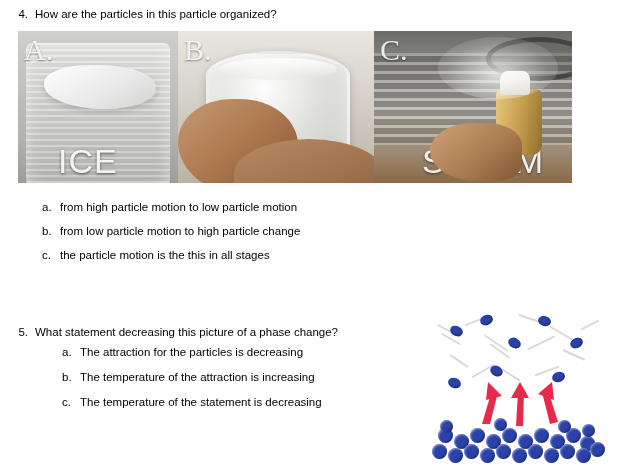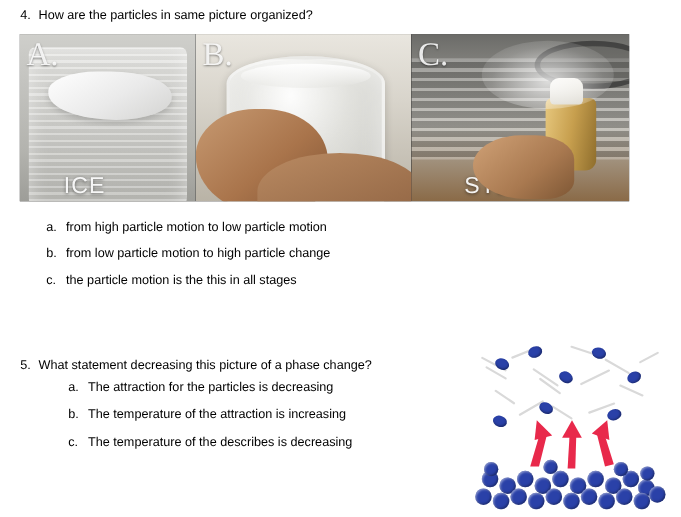--- a/index.html
+++ b/index.html
@@ -69,21 +69,21 @@
     font-size: 30px;
     font-weight: normal;
     color: rgba(255,255,255,0.88);
     font-family: "Liberation Serif", serif;
     letter-spacing: 0px;
     text-shadow: 0 1px 2px rgba(0,0,0,0.45);
   }
   .panel-caption {
     position: absolute;
     bottom: 2px;
-    font-size: 21px;
+    font-size: 34px;
     color: rgba(255,255,255,0.92);
     font-family: "Liberation Sans", sans-serif;
     letter-spacing: 1px;
     text-shadow: 0 1px 3px rgba(0,0,0,0.55);
   }
   .cap-a { left: 40px; }
   .cap-b { left: 30px; }
   .cap-c { left: 48px; }
 
   
@@ -294,21 +294,21 @@
   }
   .arrow-svg { position: absolute; left: 0; top: 0; }
 </style>
 </head>
 <body>
 
 <div class="page">
 
   <div class="q-line" id="q4-line">
     <div class="q-num">4.</div>
-    <div class="q-text">How are the particles in same picture organized?</div>
+    <div class="q-text">How are the particles in this particle organized?</div>
   </div>
 
   <div class="img-strip">
 
     <div class="panel panel-a">
       <div class="bg-a"></div>
       <div class="ice-chunk"></div>
       <div class="panel-label">A.</div>
       <div class="panel-caption cap-a">ICE</div>
     </div>
@@ -359,21 +359,21 @@
     <div class="ans-line">
       <div class="ans-letter">a.</div>
       <div class="ans-text">The attraction for the particles is decreasing</div>
     </div>
     <div class="ans-line">
       <div class="ans-letter">b.</div>
       <div class="ans-text">The temperature of the attraction is increasing</div>
     </div>
     <div class="ans-line">
       <div class="ans-letter">c.</div>
-      <div class="ans-text">The temperature of the describes is decreasing</div>
+      <div class="ans-text">The temperature of the statement is decreasing</div>
     </div>
   </div>
 
   <div class="diagram">
 
     <div class="streak" style="left:6px;  top:18px;  width:26px; transform:rotate(28deg);"></div>
     <div class="streak" style="left:10px; top:26px;  width:22px; transform:rotate(30deg);"></div>
     <div class="streak" style="left:34px; top:8px;   width:24px; transform:rotate(-22deg);"></div>
     <div class="streak" style="left:52px; top:30px;  width:28px; transform:rotate(34deg);"></div>
     <div class="streak" style="left:58px; top:38px;  width:24px; transform:rotate(36deg);"></div>

